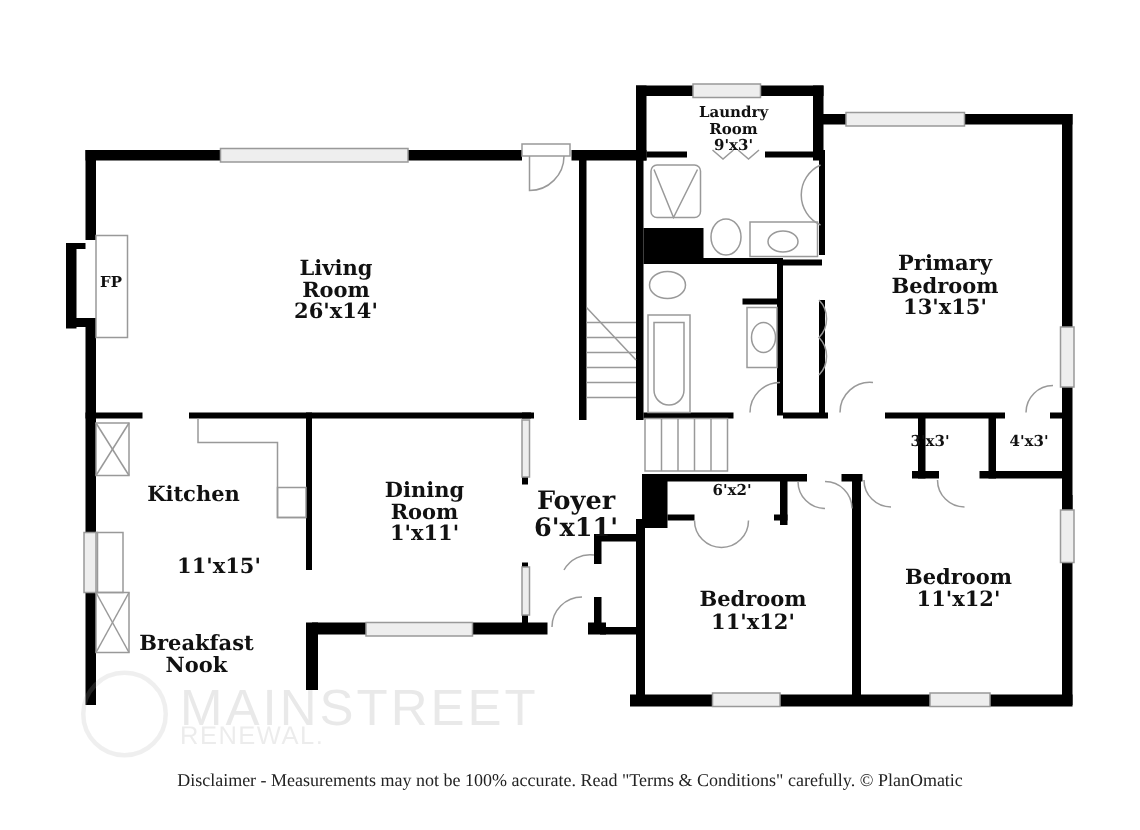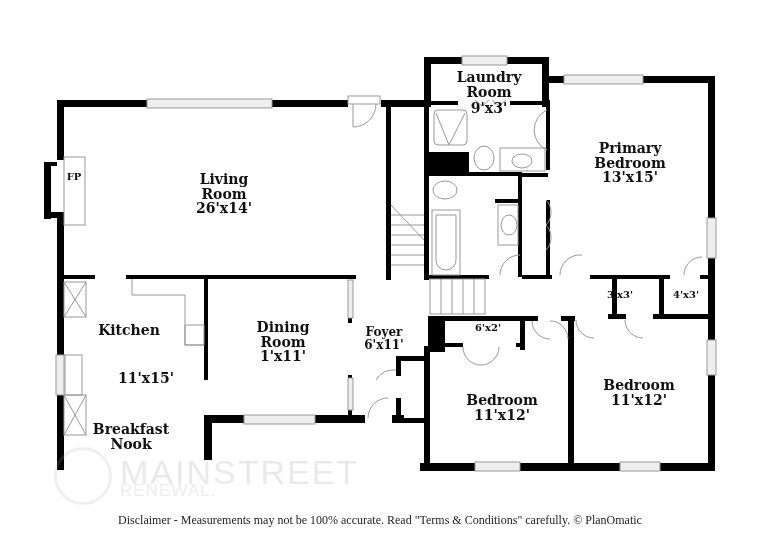--- a/index.html
+++ b/index.html
@@ -1,22 +1,22 @@
 <!DOCTYPE html>
 <html><head>
 <meta charset="utf-8">
 <style>
   html, body { margin:0; padding:0; background:#ffffff; }
   body { width:760px; height:553px; position:relative; overflow:hidden; }
   #plan { position:absolute; left:0; top:0; width:760px; height:553px; }
   .lbl { position:absolute; font-family:"DejaVu Serif","Liberation Serif",serif; font-weight:bold; color:#111; text-align:center; line-height:1.05; white-space:nowrap; transform:translateX(-50%); }
   .lbl.big { font-size:14px; }
-  .lbl.med { font-size:12px; }
+  .lbl.med { font-size:17px; }
   .lbl.sm { font-size:10px; }
-  .lbl.xs { font-size:14px; line-height:1.1; }
+  .lbl.xs { font-size:10px; line-height:1.1; }
   .lbl div { display:block; }
   .watermark { position:absolute; left:62px; top:447px; width:240px; height:60px; opacity:0.18; }
   .wm-text1 { position:absolute; left:58px; top:6px; font-family:"Liberation Sans",sans-serif; font-size:34px; letter-spacing:2px; color:#888; font-weight:400; }
   .wm-text2 { position:absolute; left:58px; top:34px; font-family:"Liberation Sans",sans-serif; font-size:17px; letter-spacing:1px; color:#999; }
   .wm-circle { position:absolute; left:-8px; top:0; width:52px; height:52px; border:3px solid #aaa; border-radius:50%; }
   .disclaimer { position:absolute; left:0; width:760px; top:513px; text-align:center; font-family:"Liberation Serif","DejaVu Serif",serif; font-size:12px; color:#222; }
 </style>
 </head>
 <body>
 
@@ -165,21 +165,21 @@
     <path d="M 368 418 A 20 20 0 0 1 388 398"></path>
     <path d="M 475 100 L 482 106 L 489 100 M 492 100 L 499 106 L 506 100"></path>
   </g>
 </svg>
 
 <div class="lbl big" style="left:224px;top:156px;margin-top:16px;">
   <div>Living</div>
   <div>Room</div>
   <div>26'x14'</div>
 </div>
-<div class="lbl sm" style="left:74px;top:172px;">
+<div class="lbl sm" style="left:74px;top:184px;">
   <div>FP</div>
 </div>
 <div class="lbl big" style="left:129px;top:323px;">
   <div>Kitchen</div>
 </div>
 <div class="lbl big" style="left:146px;top:371px;">
   <div>11'x15'</div>
 </div>
 <div class="lbl big" style="left:131px;top:422px;">
   <div>Breakfast</div>
@@ -192,21 +192,21 @@
 </div>
 <div class="lbl med" style="left:384px;top:326px;">
   <div>Foyer</div>
   <div>6'x11'</div>
 </div>
 <div class="lbl xs" style="left:489px;top:70px;">
   <div>Laundry</div>
   <div>Room</div>
   <div>9'x3'</div>
 </div>
-<div class="lbl big" style="left:630px;top:141px;">
+<div class="lbl big" style="left:630px;top:169px;">
   <div>Primary</div>
   <div>Bedroom</div>
   <div>13'x15'</div>
 </div>
 <div class="lbl sm" style="left:620px;top:290px;">
   <div>3'x3'</div>
 </div>
 <div class="lbl sm" style="left:686px;top:290px;">
   <div>4'x3'</div>
 </div>

